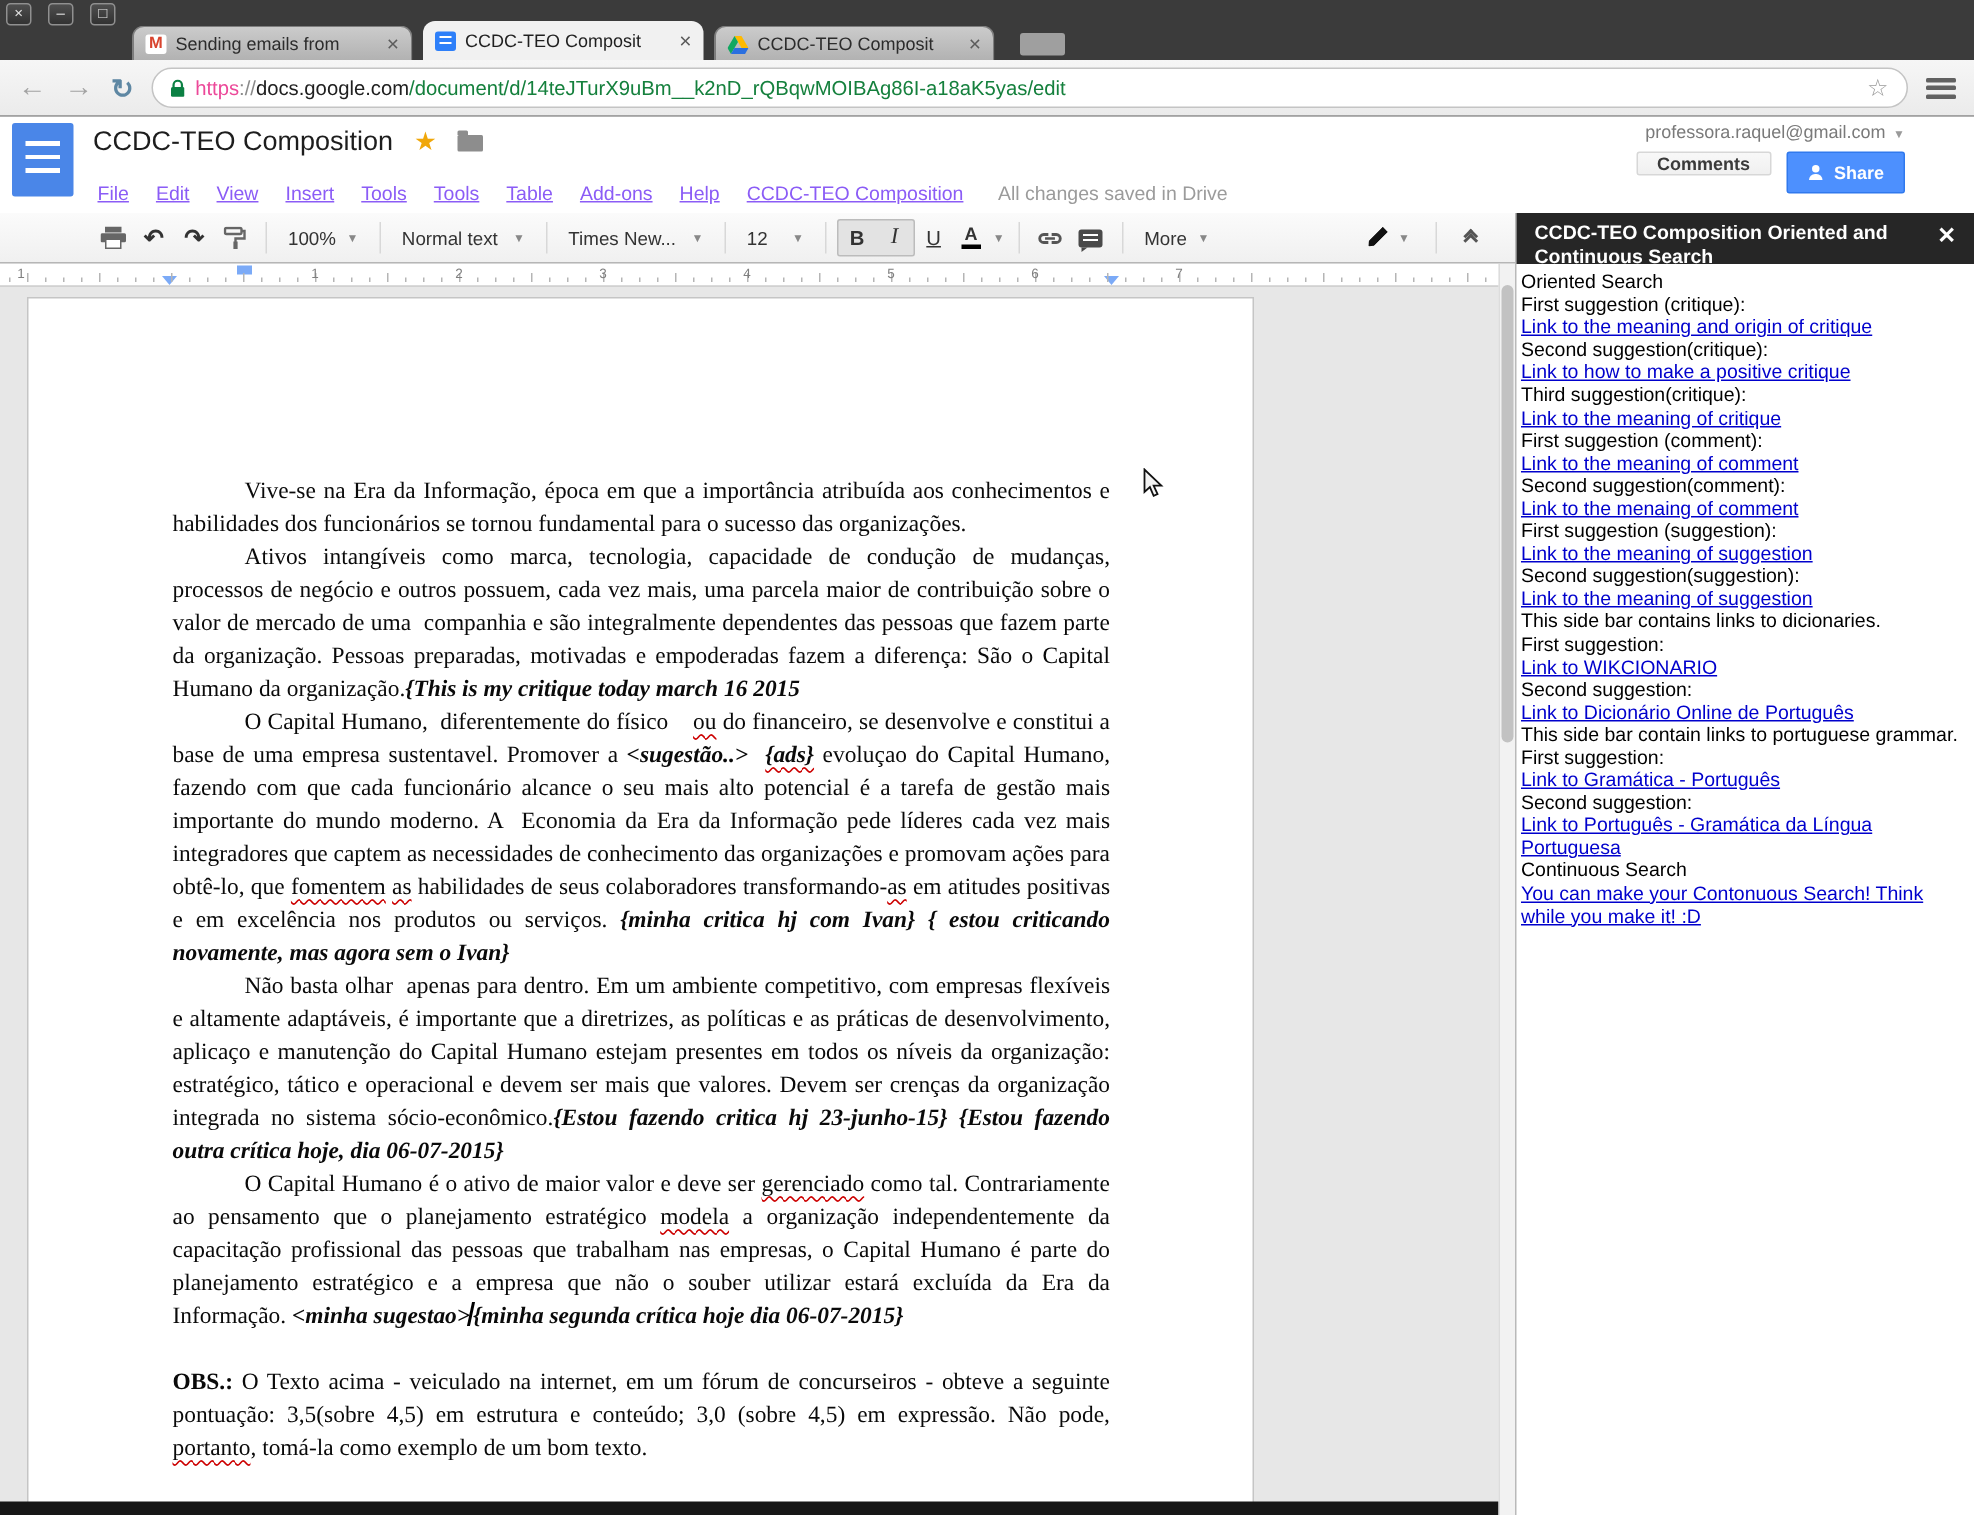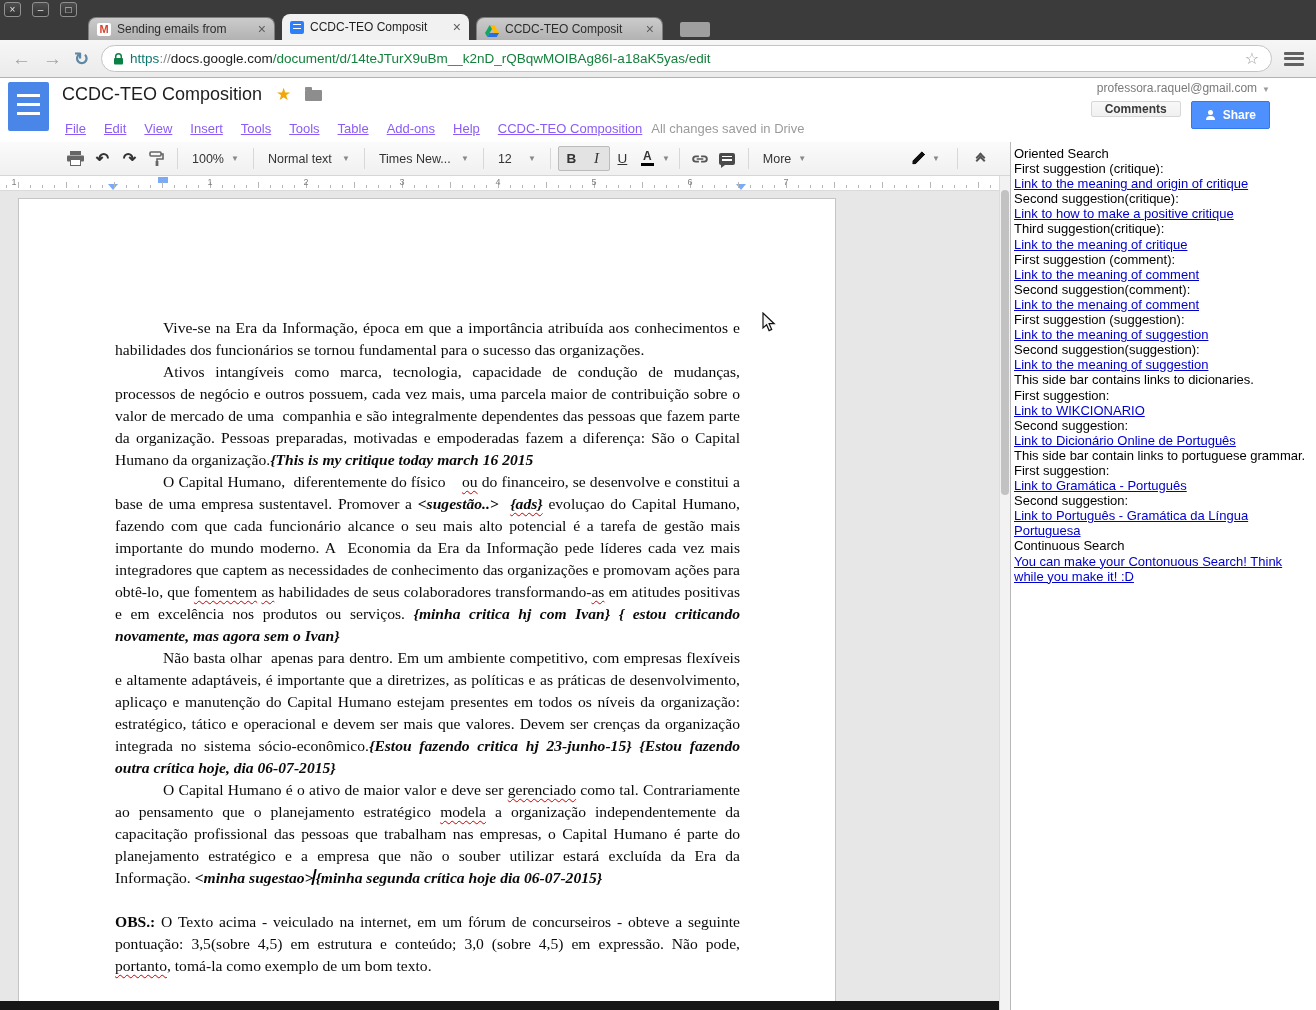--- a/index.html
+++ b/index.html
@@ -28,41 +28,41 @@
   .tab-close { color:#5c5c5c; font-size:14px; line-height:14px; margin-left:4px; cursor:default; }
   .new-tab-stub { width:30px; height:15px; background:#9f9f9f; border-radius:2px; margin:0 0 3px 10px; }
 
   
   .navbar { height:38px; background:linear-gradient(#f6f6f6,#ebebeb); border-bottom:1px solid #b2b2b2;
             display:flex; align-items:center; padding:0 12px; gap:12px; }
   .nav-arrow { font-size:19px; font-weight:bold; color:#a3a3a3; }
   .nav-reload { font-size:18px; font-weight:bold; color:#5e87a3; }
   .url-field { flex:1; height:27px; background:#fff; border:1px solid #c4c4c4; border-radius:14px;
                display:flex; align-items:center; padding:0 12px; gap:7px; font-size:13.5px; overflow:hidden; }
-  .url-scheme { color:#0f766e; }
+  .url-scheme { color:#ec4899; }
   .url-sep { color:#8a8a8a; }
   .url-host { color:#202020; }
   .url-path { color:#15803d; white-space:nowrap; }
   .url-star { margin-left:auto; font-size:16px; color:#9a9a9a; }
   .menu-btn { width:20px; display:flex; flex-direction:column; gap:2.5px; }
   .menu-btn i { height:3px; background:#616161; border-radius:1px; }
 
   
   .docs-chrome { height:64px; background:#fff; position:relative; }
   .docs-logo { position:absolute; left:8px; top:4px; width:41px; height:49px; background:#4a86e8; border-radius:2px; }
   .docs-logo::after { content:""; position:absolute; left:9px; top:12px; width:23px; height:26px;
                       background:repeating-linear-gradient(#fff 0 3px, transparent 3px 9px); }
   .title-row { position:absolute; left:62px; top:6px; display:flex; align-items:center; gap:14px; }
   .doc-title { font-size:18px; color:#1d1d1d; }
   .star-icon { color:#f0a70a; font-size:17px; }
   .folder-icon { width:17px; height:11px; background:#8d8d8d; border-radius:1px; position:relative; margin-top:2px; }
   .folder-icon::before { content:""; position:absolute; top:-3px; left:0; width:7px; height:3px; background:#8d8d8d; border-radius:1px 1px 0 0; }
   .menu-row { position:absolute; left:56px; bottom:3px; display:flex; align-items:center; }
   .menu-item { padding:3px 9px; font-size:13px; color:#8b5cf6; cursor:default;text-decoration:underline; }
-  .save-status { color:#9b9b9b; font-size:13px; }
+  .save-status { margin-left:14px; color:#9b9b9b; font-size:13px; }
   .header-right { position:absolute; right:46px; top:3px; display:flex; flex-direction:column; align-items:flex-end; gap:6px;justify-content:flex-end; }
   .account { font-size:12px; color:#7a7a7a; }
   .account .dd { font-size:8px; color:#9a9a9a; margin-left:5px; }
   .btn-row { display:flex; gap:10px; }
   .comments-btn { height:16px; padding:0 13px; background:linear-gradient(#f8f8f8,#f0f0f0);
                   border:1px solid #d7d7d7; border-radius:2px; font-size:12px; font-weight:bold; color:#3a3a3a; }
   .share-btn { height:28px; padding:0 13px; background:#4d90fe; border:1px solid #3079ed; border-radius:2px;
                color:#fff; font-size:12px; font-weight:bold; display:flex; align-items:center; gap:7px; }
   .person-icon { width:11px; height:10px; position:relative; }
   .person-icon::before { content:""; position:absolute; left:3px; top:0; width:5px; height:5px; border-radius:50%; background:#fff; }
@@ -424,20 +424,24 @@
         </div>
         <div class="bottom-strip"></div>
       </div>
 
       <div class="scrollbar">
         <div class="thumb"></div>
       </div>
     </div>
 
     <div class="sidebar">
+      <div class="sb-header">
+        <div class="sb-title">CCDC-TEO Composition Oriented and Continuous Search</div>
+        <span class="sb-close">✕</span>
+      </div>
       <div class="sb-content">
           <div class="sb-text">Oriented Search</div>
           <div class="sb-text">First suggestion (critique):</div>
           <a class="sb-link">Link to the meaning and origin of critique</a>
           <div class="sb-text">Second suggestion(critique):</div>
           <a class="sb-link">Link to how to make a positive critique</a>
           <div class="sb-text">Third suggestion(critique):</div>
           <a class="sb-link">Link to the meaning of critique</a>
           <div class="sb-text">First suggestion (comment):</div>
           <a class="sb-link">Link to the meaning of comment</a>

